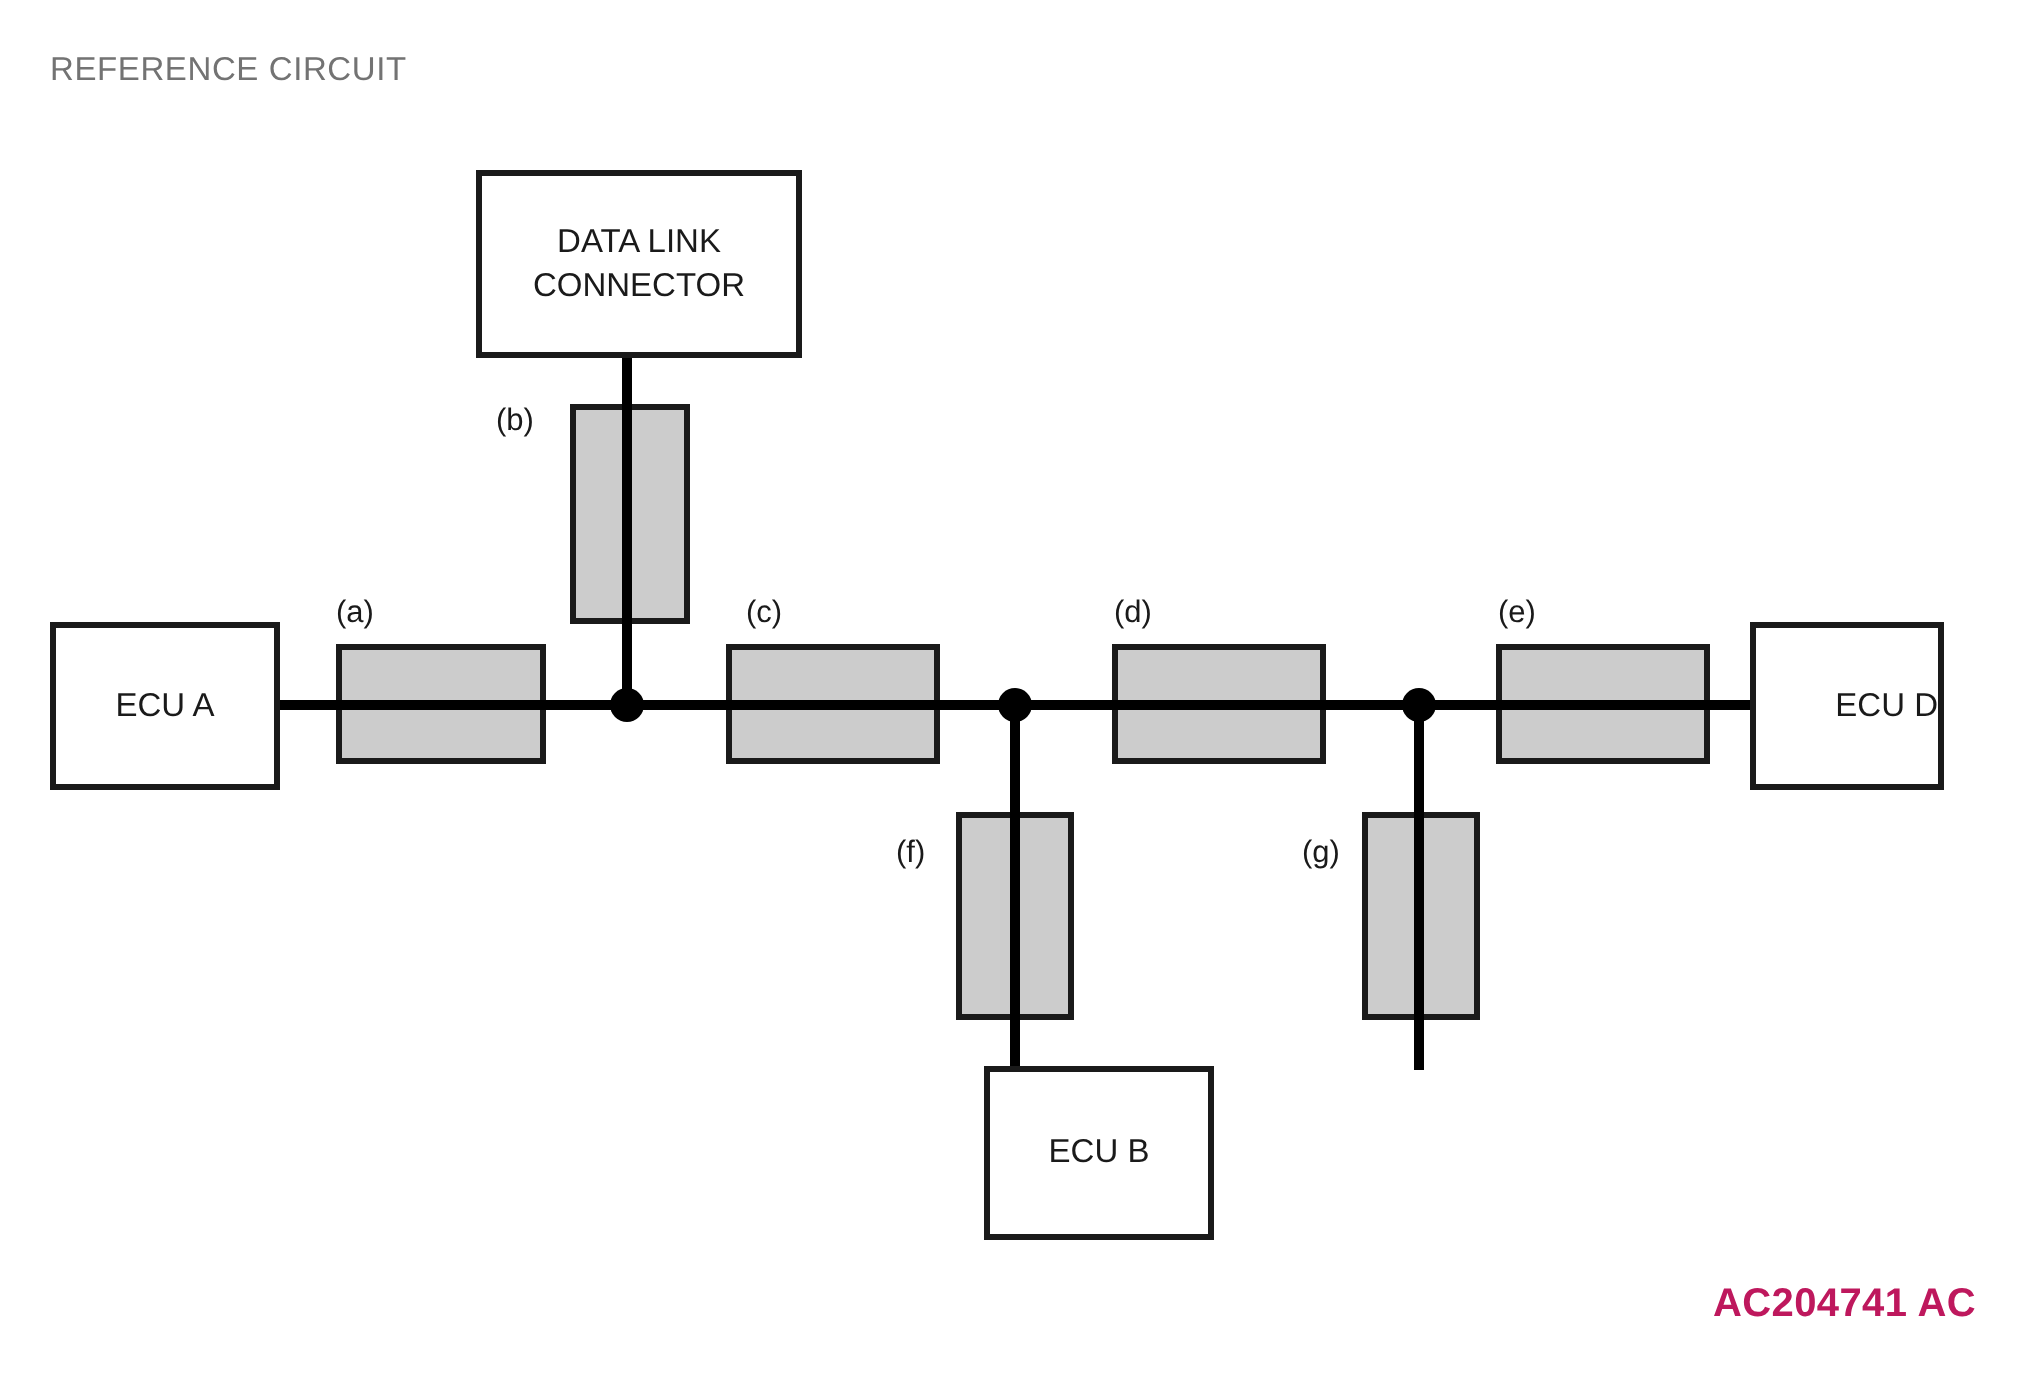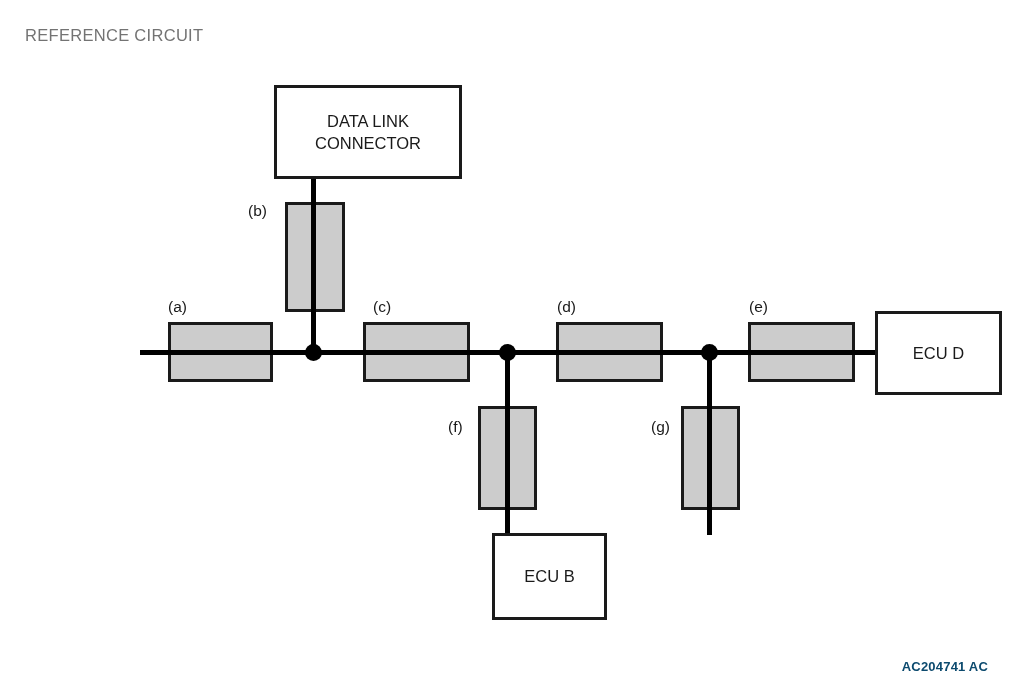--- a/index.html
+++ b/index.html
@@ -20,24 +20,24 @@
     left: 25px;
     top: 26px;
     font-size: 16.5px;
     color: #737373;
     letter-spacing: 0.3px;
     white-space: nowrap;
   }
   .footer-code {
     position: absolute;
     right: 22px;
-    bottom: 18px;
-    font-size: 13px;
+    bottom: 28px;
+    font-size: 20px;
     font-weight: bold;
-    color: #0c4a6e;
+    color: #be185d;
     letter-spacing: 0.2px;
     white-space: nowrap;
   }
   
   .node-box {
     position: absolute;
     box-sizing: border-box;
     border: 3px solid #1a1a1a;
     background: #ffffff;
     display: flex;
@@ -86,48 +86,51 @@
     z-index: 6;
   }
 </style>
 </head>
 <body>
 
 <div id="canvas">
 
   <div class="title">REFERENCE CIRCUIT</div>
 
-  <div class="node-box" style="left:238px; top:85px; width:188px; height:94px;margin-left:36px;">
+  <div class="node-box" style="left:238px; top:85px; width:163px; height:94px;">
     <div>
       <span>DATA LINK</span><br>
       <span>CONNECTOR</span>
     </div>
   </div>
 
   <div class="wire-v" style="left:311px; top:178px; height:182px;"></div>
 
   <div class="harness" style="left:285px; top:202px; width:60px; height:110px;"></div>
   <div class="seg-label" style="left:248px; top:202px;">(b)</div>
 
+  <div class="node-box" style="left:25px; top:311px; width:115px; height:84px;">
+    <span>ECU A</span>
+  </div>
 
   <div class="wire-h" style="left:140px; top:350px; width:736px;"></div>
 
   <div class="harness" style="left:168px; top:322px; width:105px; height:60px;"></div>
   <div class="seg-label" style="left:168px; top:298px;">(a)</div>
 
   <div class="harness" style="left:363px; top:322px; width:107px; height:60px;"></div>
   <div class="seg-label" style="left:373px; top:298px;">(c)</div>
 
   <div class="harness" style="left:556px; top:322px; width:107px; height:60px;"></div>
   <div class="seg-label" style="left:557px; top:298px;">(d)</div>
 
   <div class="harness" style="left:748px; top:322px; width:107px; height:60px;"></div>
   <div class="seg-label" style="left:749px; top:298px;">(e)</div>
 
-  <div class="node-box" style="left:875px; top:311px; width:127px; height:84px;">
+  <div class="node-box" style="left:875px; top:311px; width:97px; height:84px;justify-content:flex-end;">
     <span>ECU D</span>
   </div>
 
   <div class="wire-v" style="left:505px; top:350px; height:185px;"></div>
   <div class="harness" style="left:478px; top:406px; width:59px; height:104px;"></div>
   <div class="seg-label" style="left:448px; top:418px;">(f)</div>
   <div class="node-box" style="left:450px; top:533px; width:115px; height:87px;margin-left:42px;">
     <span>ECU B</span>
   </div>
 

